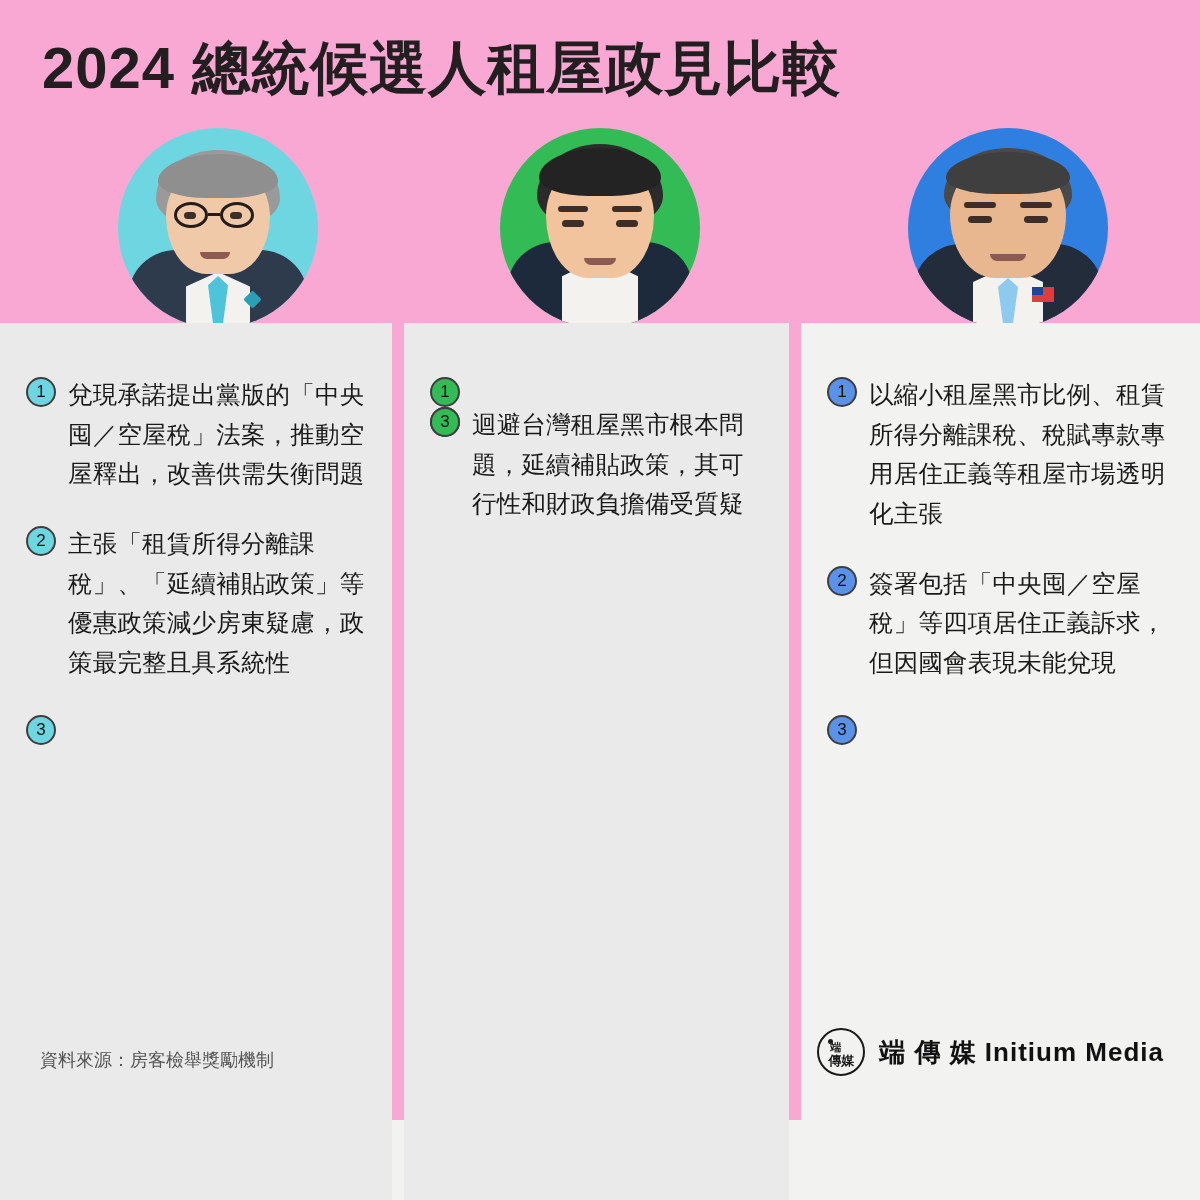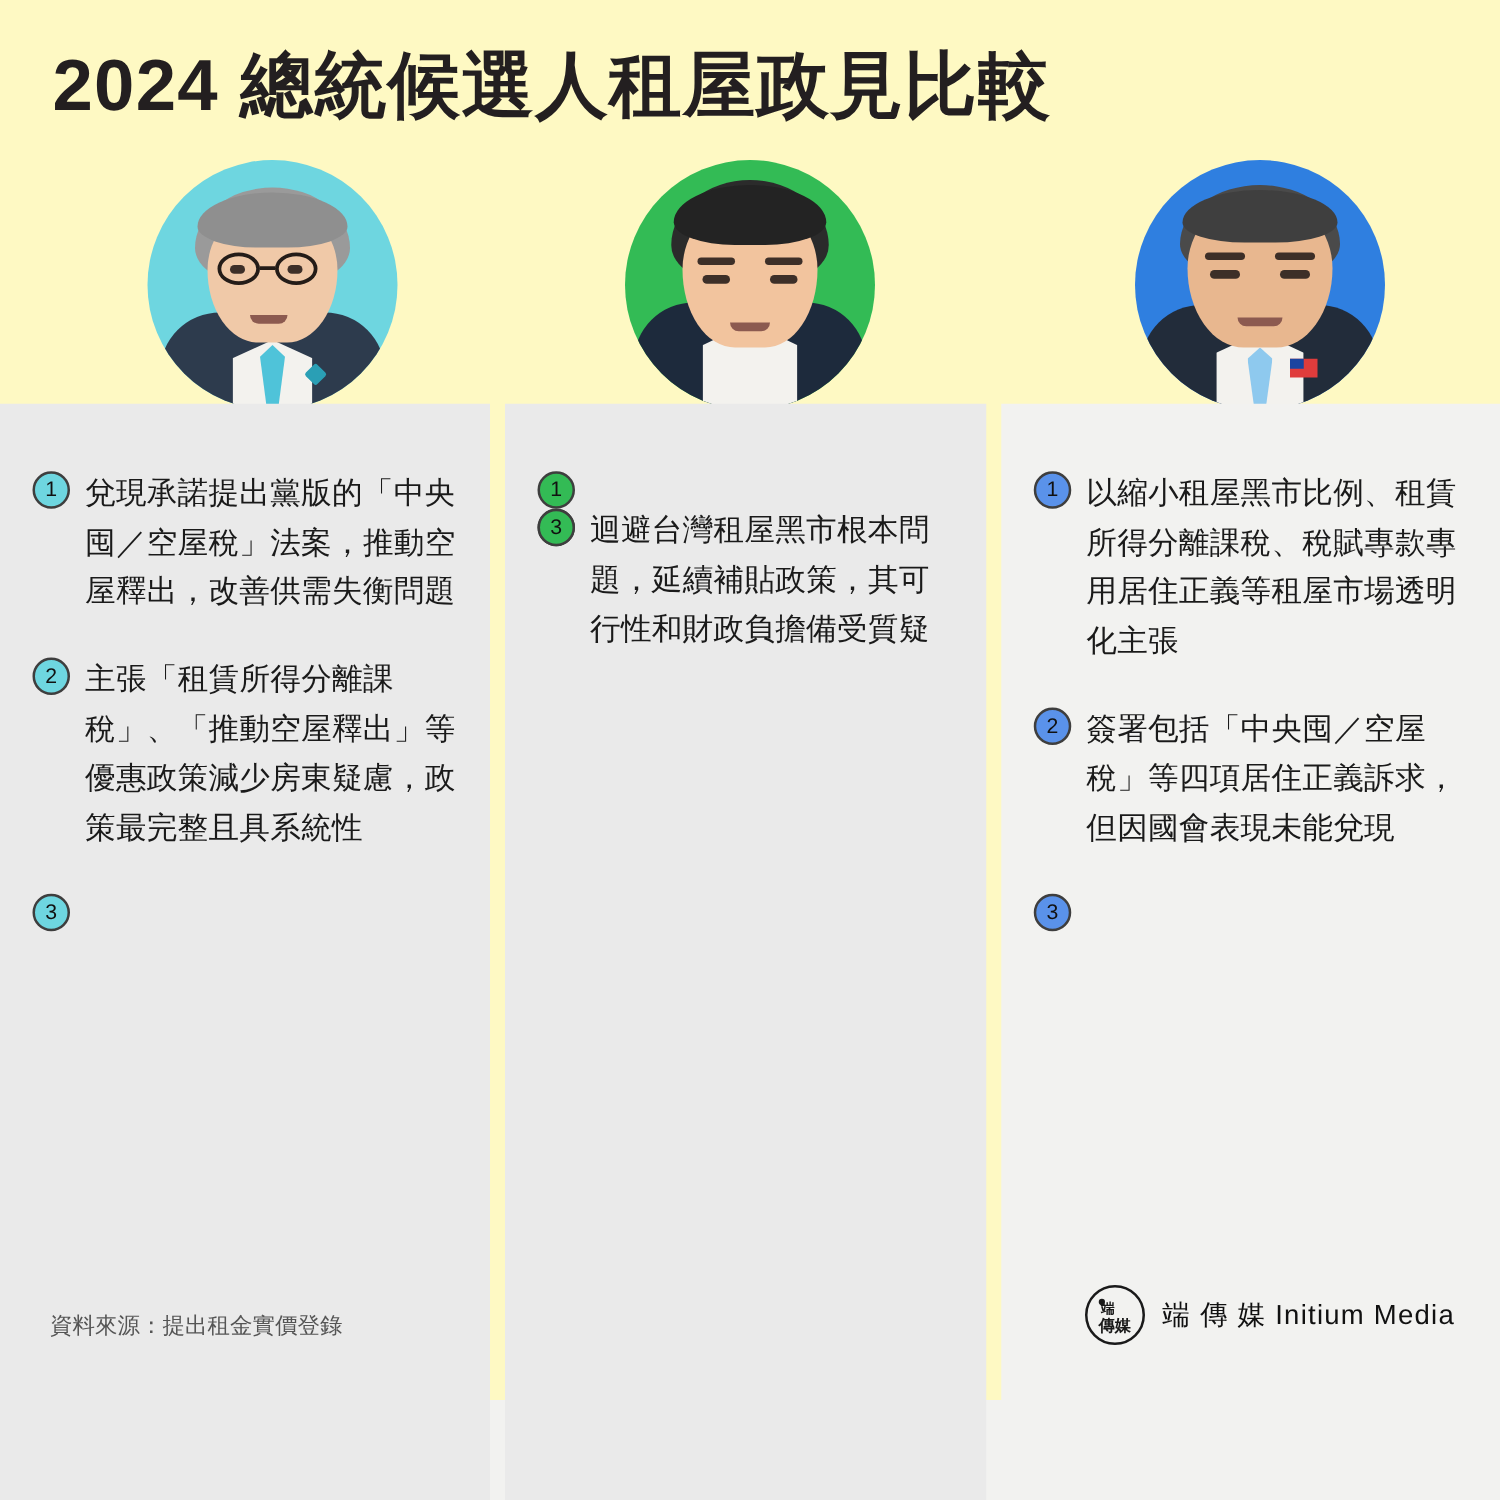--- a/index.html
+++ b/index.html
@@ -11,21 +11,21 @@
     height: 1200px;
     background: #f2f2f0;
     font-family: "Liberation Sans", sans-serif;
     overflow: hidden;
     position: relative;
   }
   .page {
     position: relative;
     width: 1200px;
     height: 1120px;
-    background: #fef9c3;
+    background: #f9a8d4;
   }
   .title {
     position: absolute;
     top: 30px;
     left: 42px;
     font-size: 58px;
     font-weight: bold;
     letter-spacing: 1px;
     color: #231f20;
     white-space: nowrap;
@@ -234,22 +234,22 @@
     font-weight: bold;
   }
   .logo-mark .dot {
     position: absolute;
     left: 9px; top: 9px;
     width: 5px; height: 5px;
     border-radius: 50%;
     background: #1a1a1a;
   }
   .logo-text {
-    font-size: 22px;
-    font-weight: normal;
+    font-size: 26px;
+    font-weight: bold;
     color: #111;
     white-space: nowrap;
     letter-spacing: 1px;
   }
 </style>
 </head>
 <body>
 
 <div class="page">
 
@@ -305,21 +305,21 @@
   <div class="cols">
 
     <div class="col col1 c1">
       <div class="items">
         <div class="item">
           <span class="num">1</span>
           <span class="txt"><b>兌現承諾提出黨版的「中央囤／空屋稅」法案</b>，推動空屋釋出，改善供需失衡問題</span>
         </div>
         <div class="item">
           <span class="num">2</span>
-          <span class="txt">主張<b>「租賃所得分離課稅」、「推動空屋釋出」</b>等優惠政策減少房東疑慮，<b>政策最完整且具系統性</b></span>
+          <span class="txt">主張<b>「租賃所得分離課稅」、「延續補貼政策」</b>等優惠政策減少房東疑慮，<b>政策最完整且具系統性</b></span>
         </div>
         <div class="item">
           <span class="num">3</span>
         </div>
       </div>
     </div>
 
     <div class="col col2 c2">
       <div class="items">
         <div class="item">
@@ -345,21 +345,21 @@
           <span class="num">2</span>
           <span class="txt"><b>簽署包括「中央囤／空屋稅」等四項居住正義訴求，但因國會表現未能兌現</b></span>
         </div>
         <div class="item">
           <span class="num">3</span>
         </div>
       </div>
     </div>
   </div>
 
-  <div class="source">資料來源：提出租金實價登錄</div>
+  <div class="source">資料來源：房客檢舉獎勵機制</div>
 
   <div class="logo">
     <div class="logo-mark">
       <span class="dot"></span>
       <span class="g1">端</span>
       <span class="g2">傳媒</span>
     </div>
     <div class="logo-text">端 傳 媒  Initium Media</div>
   </div>
 

